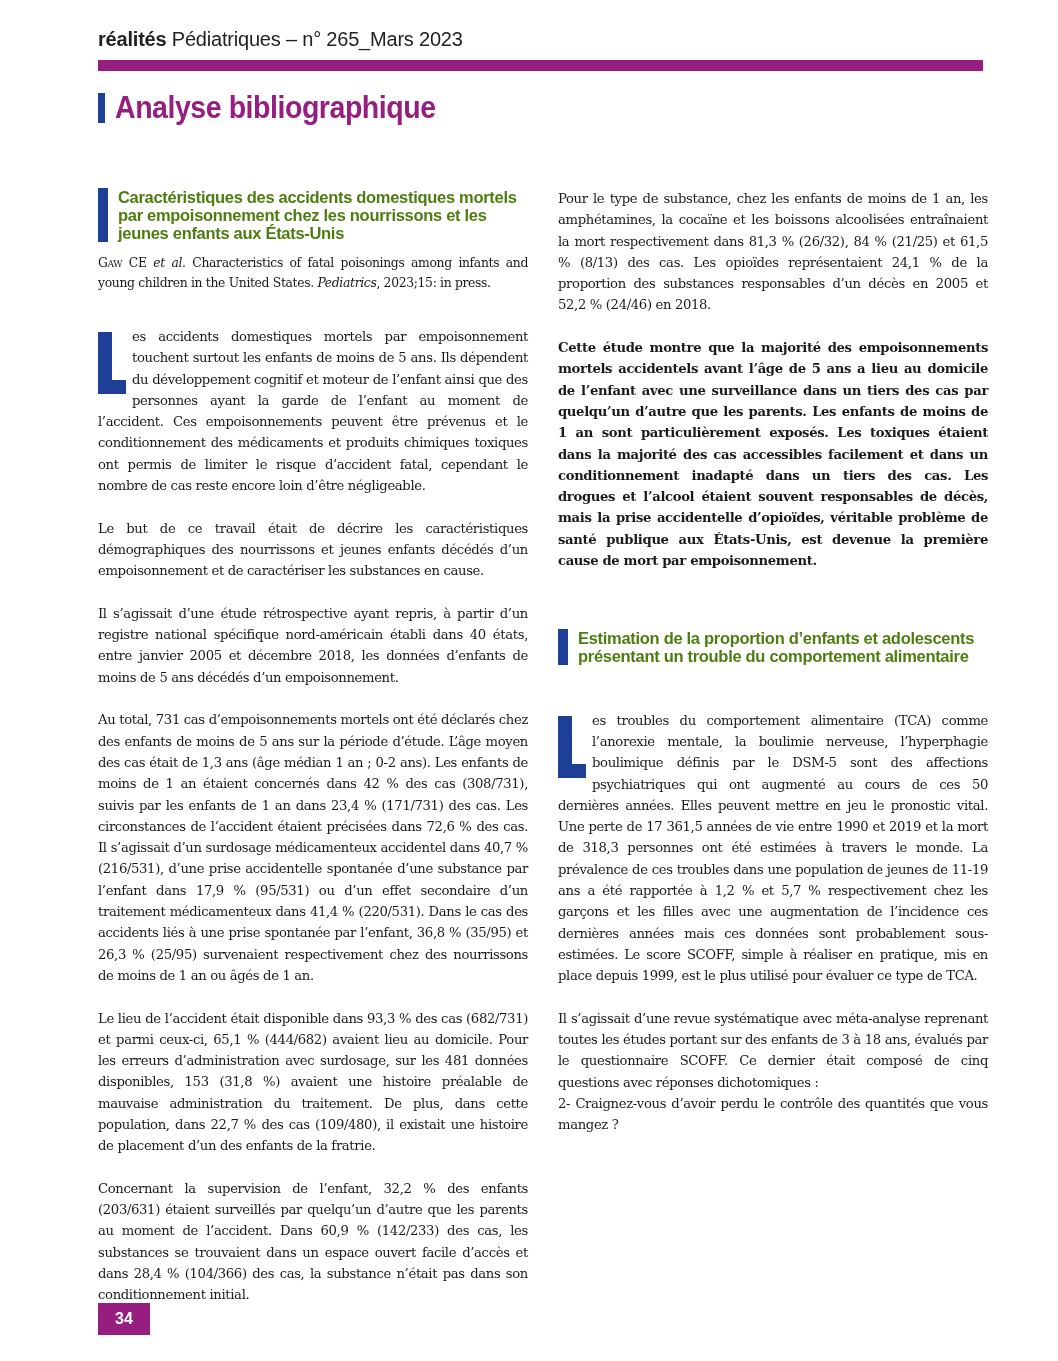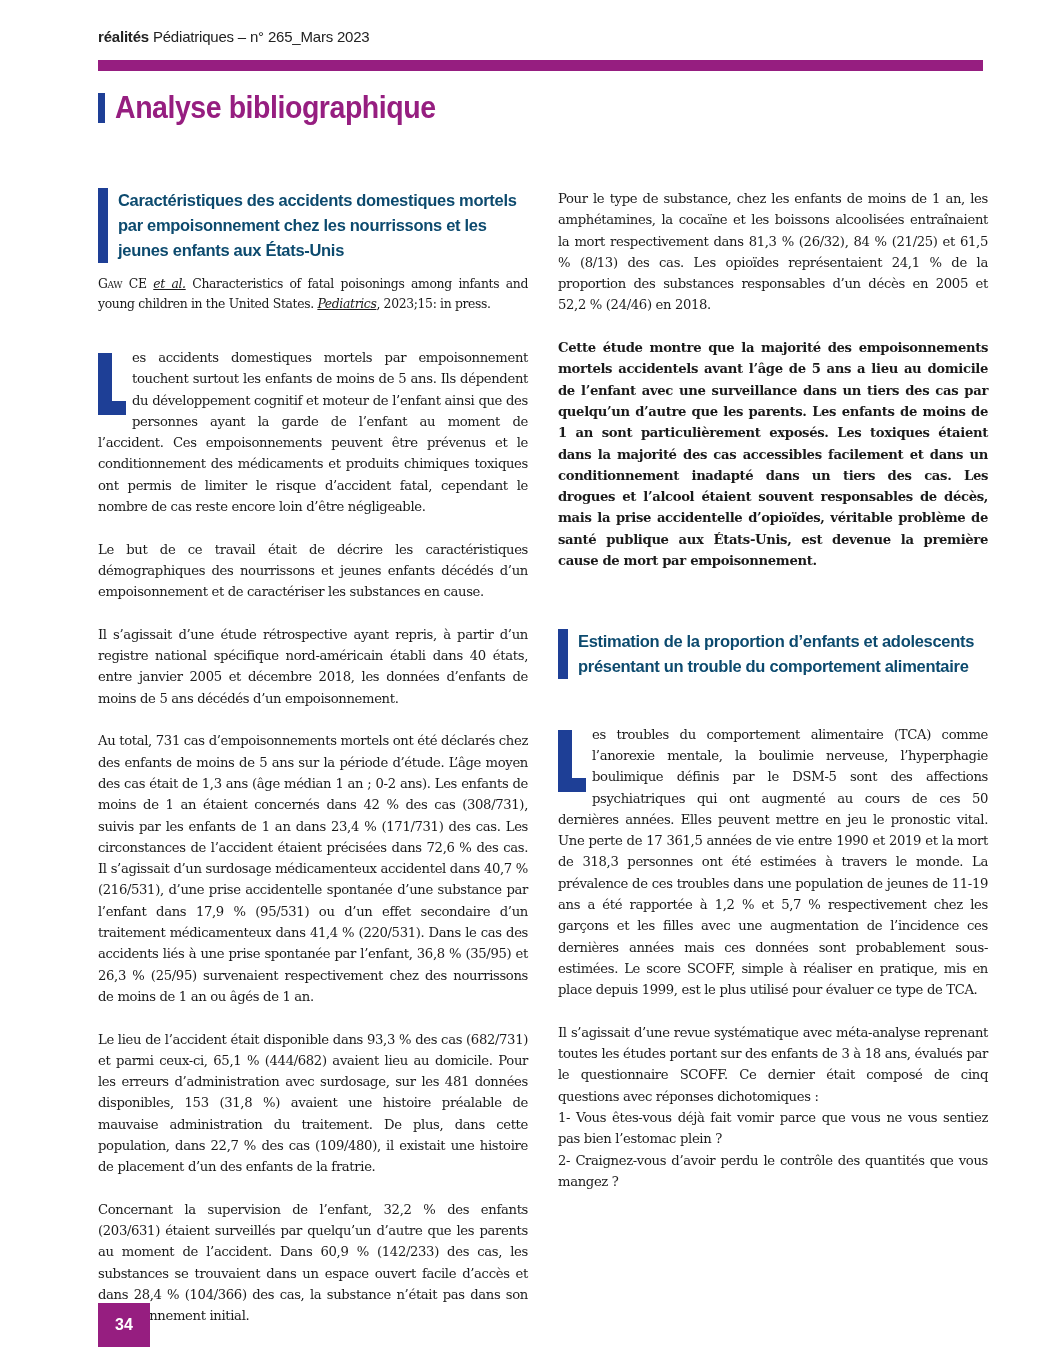--- a/index.html
+++ b/index.html
@@ -1,40 +1,40 @@
 <!DOCTYPE html>
 <html><head>
 <meta charset="utf-8">
 <style>
   html, body { margin:0; padding:0; background:#ffffff; }
   body { width:1058px; height:1361px; position:relative; overflow:hidden; color:#1a1a1a; }
-  .running-head { position:absolute; left:98px; top:28px; font-family:"Liberation Sans", sans-serif; font-size:15px; color:#222; letter-spacing:-0.2px; }
+  .running-head { position:absolute; left:98px; top:28px; font-family:"Liberation Sans", sans-serif; font-size:20px; color:#222; letter-spacing:-0.2px; }
   .running-head b { font-weight:bold; }
   .topbar { position:absolute; left:98px; top:60px; width:885px; height:11px; background:#961e80; }
   .page-title { position:absolute; left:98px; top:88px; height:40px; display:flex; align-items:center; }
   .page-title .marker { width:7px; height:30px; background:#1e3f96; margin-right:10px; }
   .page-title h1 { margin:0; font-family:"Liberation Sans", sans-serif; font-weight:900; font-size:31px; color:#961e80; letter-spacing:-0.5px; transform:scaleX(0.92); transform-origin:left; }
 
   .col { position:absolute; width:430px; font-family:"DejaVu Serif", serif; font-size:13.2px; line-height:21.3px; text-align:justify; letter-spacing:-0.35px; }
   .col-left { left:98px; top:188px; }
   .col-right { left:558px; top:188px; }
 
   .sec-head { display:flex; margin-bottom:11px; }
   .sec-head .bar { width:10px; background:#1e3f96; margin-right:10px; flex-shrink:0; }
-  .sec-head h2 { margin:0; font-family:"Liberation Sans", sans-serif; font-weight:bold; font-size:16.5px; line-height:25px; color:#0c4a6e; text-align:left; letter-spacing:-0.3px; }
+  .sec-head h2 { margin:0; font-family:"Liberation Sans", sans-serif; font-weight:bold; font-size:16.5px; line-height:18px; color:#4d7c0f; text-align:left; letter-spacing:-0.3px; }
   .ref { font-size:12.4px; line-height:19.5px; margin:0 0 0 0; }
   .ref .sc { font-variant:small-caps;margin-top:9px; }
-  .ref i { font-style:italic;text-decoration:underline; }
+  .ref i { font-style:italic; }
   p { margin:0 0 21.3px 0; }
   .dropcap-para { position:relative; }
   .dropcap { float:left; width:26px; height:60px; margin:6px 8px 0 0; position:relative; }
   .dropcap .v { position:absolute; left:0; top:0; width:14px; height:62px; background:#1e3f96; }
   .dropcap .h { position:absolute; left:0; bottom:-2px; width:28px; height:14px; background:#1e3f96; }
   .bold-para { font-weight:bold; }
-  .page-number { position:absolute; left:98px; top:1303px; width:52px; height:44px; background:#961e80; color:#fff; font-family:"Liberation Sans", sans-serif; font-weight:bold; font-size:16px; display:flex; align-items:center; justify-content:center; }
+  .page-number { position:absolute; left:98px; top:1303px; width:52px; height:32px; background:#961e80; color:#fff; font-family:"Liberation Sans", sans-serif; font-weight:bold; font-size:16px; display:flex; align-items:center; justify-content:center; }
   .gap-sm { height:34px; }
   .q { margin:0; }
 </style>
 </head>
 <body>
 
 <div class="running-head">
   <b>réalités</b><span> Pédiatriques – n° 265_Mars 2023</span>
 </div>
 <div class="topbar"></div>
@@ -73,17 +73,16 @@
     <h2>Estimation de la proportion d’enfants et adolescents présentant un trouble du comportement alimentaire</h2>
   </div>
   <div class="gap-sm"></div>
   <p class="dropcap-para">
     <span class="dropcap">
         <span class="v"></span>
         <span class="h"></span>
       </span><span>es troubles du comportement alimentaire (TCA) comme l’anorexie mentale, la boulimie nerveuse, l’hyperphagie boulimique définis par le DSM-5 sont des affections psychiatriques qui ont augmenté au cours de ces 50 dernières années. Elles peuvent mettre en jeu le pronostic vital. Une perte de 17 361,5 années de vie entre 1990 et 2019 et la mort de 318,3 personnes ont été estimées à travers le monde. La prévalence de ces troubles dans une population de jeunes de 11-19 ans a été rapportée à 1,2 % et 5,7 % respectivement chez les garçons et les filles avec une augmentation de l’incidence ces dernières années mais ces données sont probablement sous-estimées. Le score SCOFF, simple à réaliser en pratique, mis en place depuis 1999, est le plus utilisé pour évaluer ce type de TCA.</span>
   </p>
   <p class="q">Il s’agissait d’une revue systématique avec méta-analyse reprenant toutes les études portant sur des enfants de 3 à 18 ans, évalués par le questionnaire SCOFF. Ce dernier était composé de cinq questions avec réponses dichotomiques :</p>
-  <p class="q">1- Vous êtes-vous déjà fait vomir parce que vous ne vous sentiez pas bien l’estomac plein ?</p>
   <p class="q">2- Craignez-vous d’avoir perdu le contrôle des quantités que vous mangez ?</p>
 </div>
 
 <div class="page-number">34</div>
 
 </body></html>

